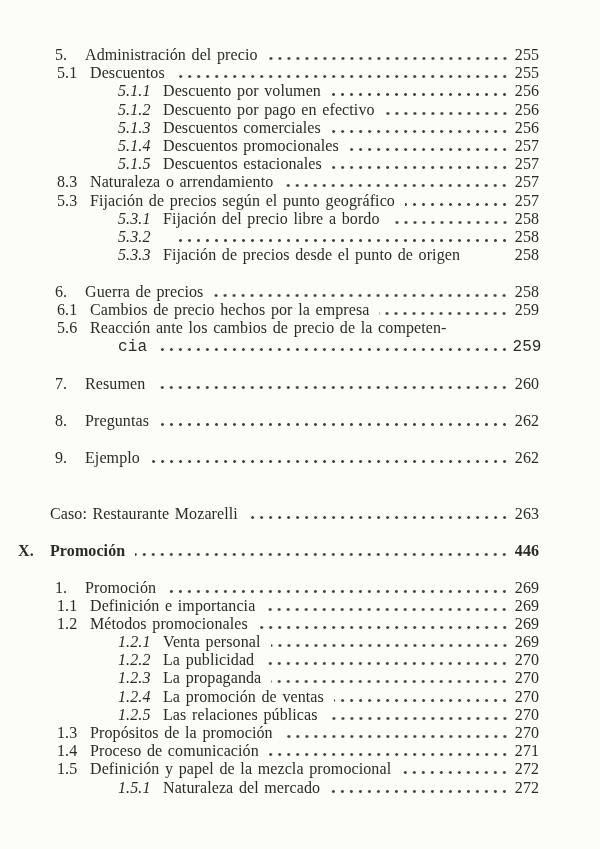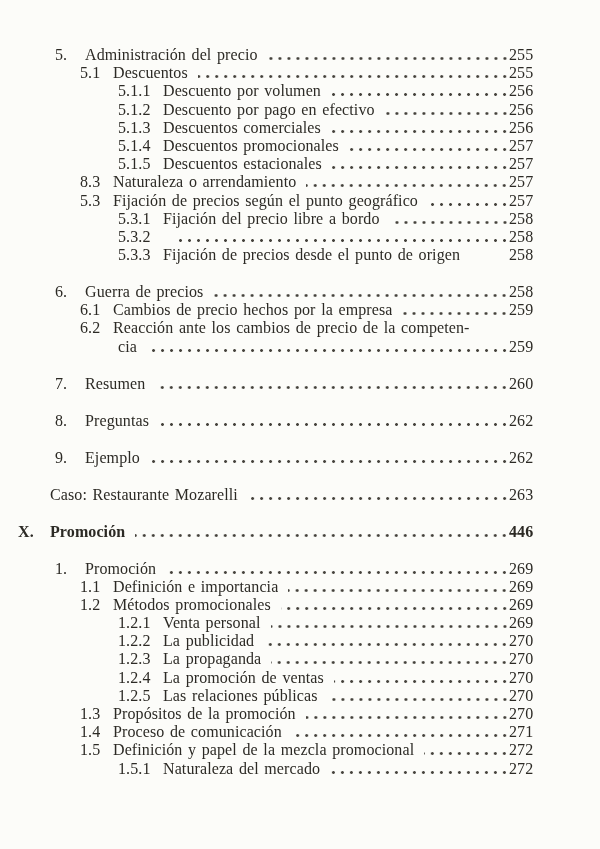--- a/index.html
+++ b/index.html
@@ -48,33 +48,33 @@
     background-image: radial-gradient(circle, #45423c 1.1px, rgba(0,0,0,0) 1.7px);
     background-size: 9px 3px;
     background-repeat: repeat-x;
     background-position: right bottom;
   }
   .leader.no-dots { background-image: none; }
   .leader.hidden { background-image: none; }
   .pageno {
     flex: 0 0 auto;
     width: 36px;
-    text-align: left;
+    text-align: center;
   }
   
   .lv-chapter { padding-left: 18px; font-weight: bold; word-spacing: 2px; }
   .lv-chapter .num { width: 32px; }
   .lv-1 { padding-left: 55px; }
   .lv-1 .num { width: 30px; }
-  .lv-2 { padding-left: 80px; }
+  .lv-2 { padding-left: 57px; }
   .lv-2 .num { width: 33px; }
   .lv-3 { padding-left: 118px; }
-  .lv-3 .num { width: 45px; }
-  .lv-caso { padding-left: 50px; }
-  .lv-cont { padding-left: 118px; }
+  .lv-3 .num { width: 45px; font-style: italic; }
+  .lv-caso { padding-left: 50px; margin-top: 19px; }
+  .lv-cont { padding-left: 118px; font-family: Liberation Mono, monospace; }
 </style>
 </head>
 <body>
 
 <div class="page">
   <div class="toc" id="toc-list">
       <div class="row lv-1">
     <span class="num">5.</span>
     <span class="title">Administración del precio</span>
     <span class="leader"></span>
@@ -152,21 +152,21 @@
     <span class="leader"></span>
     <span class="pageno">258</span>
   </div>
       <div class="row lv-2">
     <span class="num">6.1</span>
     <span class="title">Cambios de precio hechos por la empresa</span>
     <span class="leader"></span>
     <span class="pageno">259</span>
   </div>
       <div class="row lv-2">
-    <span class="num">6.2</span>
+    <span class="num">5.6</span>
     <span class="title">Reacción ante los cambios de precio de la competen-</span>
     <span class="leader no-dots hidden"></span>
     <span class="pageno"></span>
   </div>
       <div class="row lv-cont">
 
     <span class="title">cia</span>
     <span class="leader"></span>
     <span class="pageno">259</span>
   </div>

